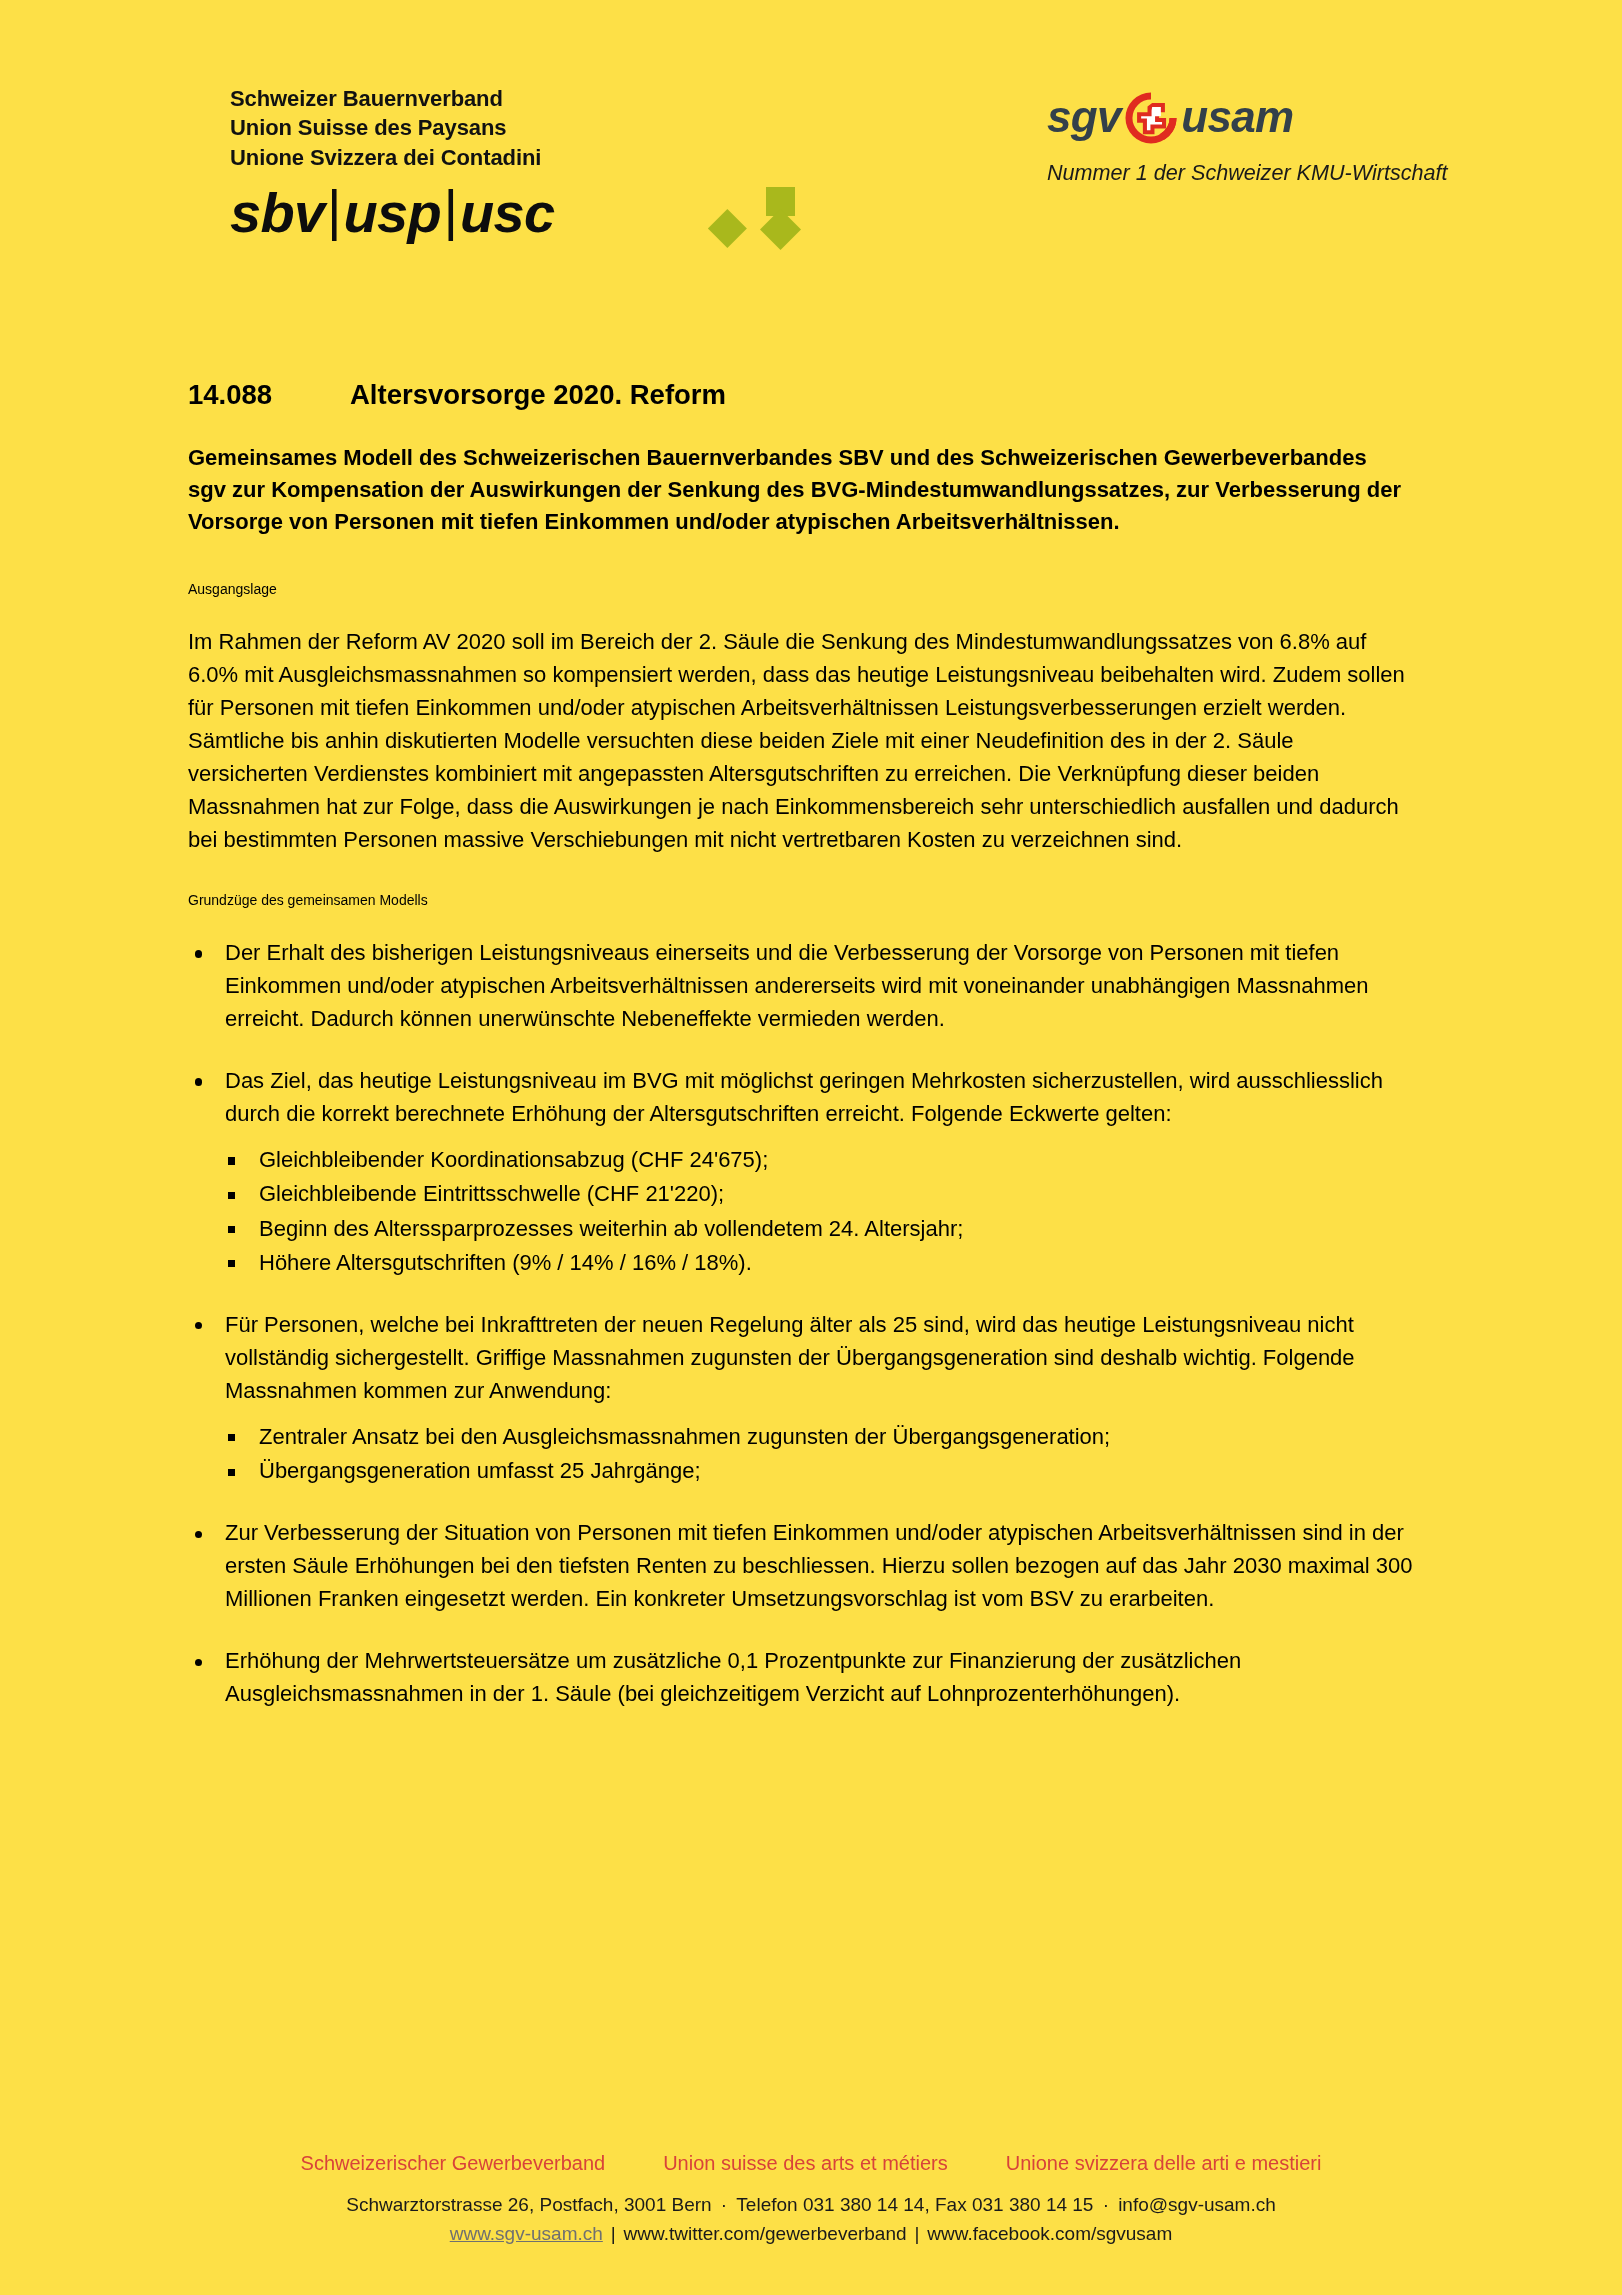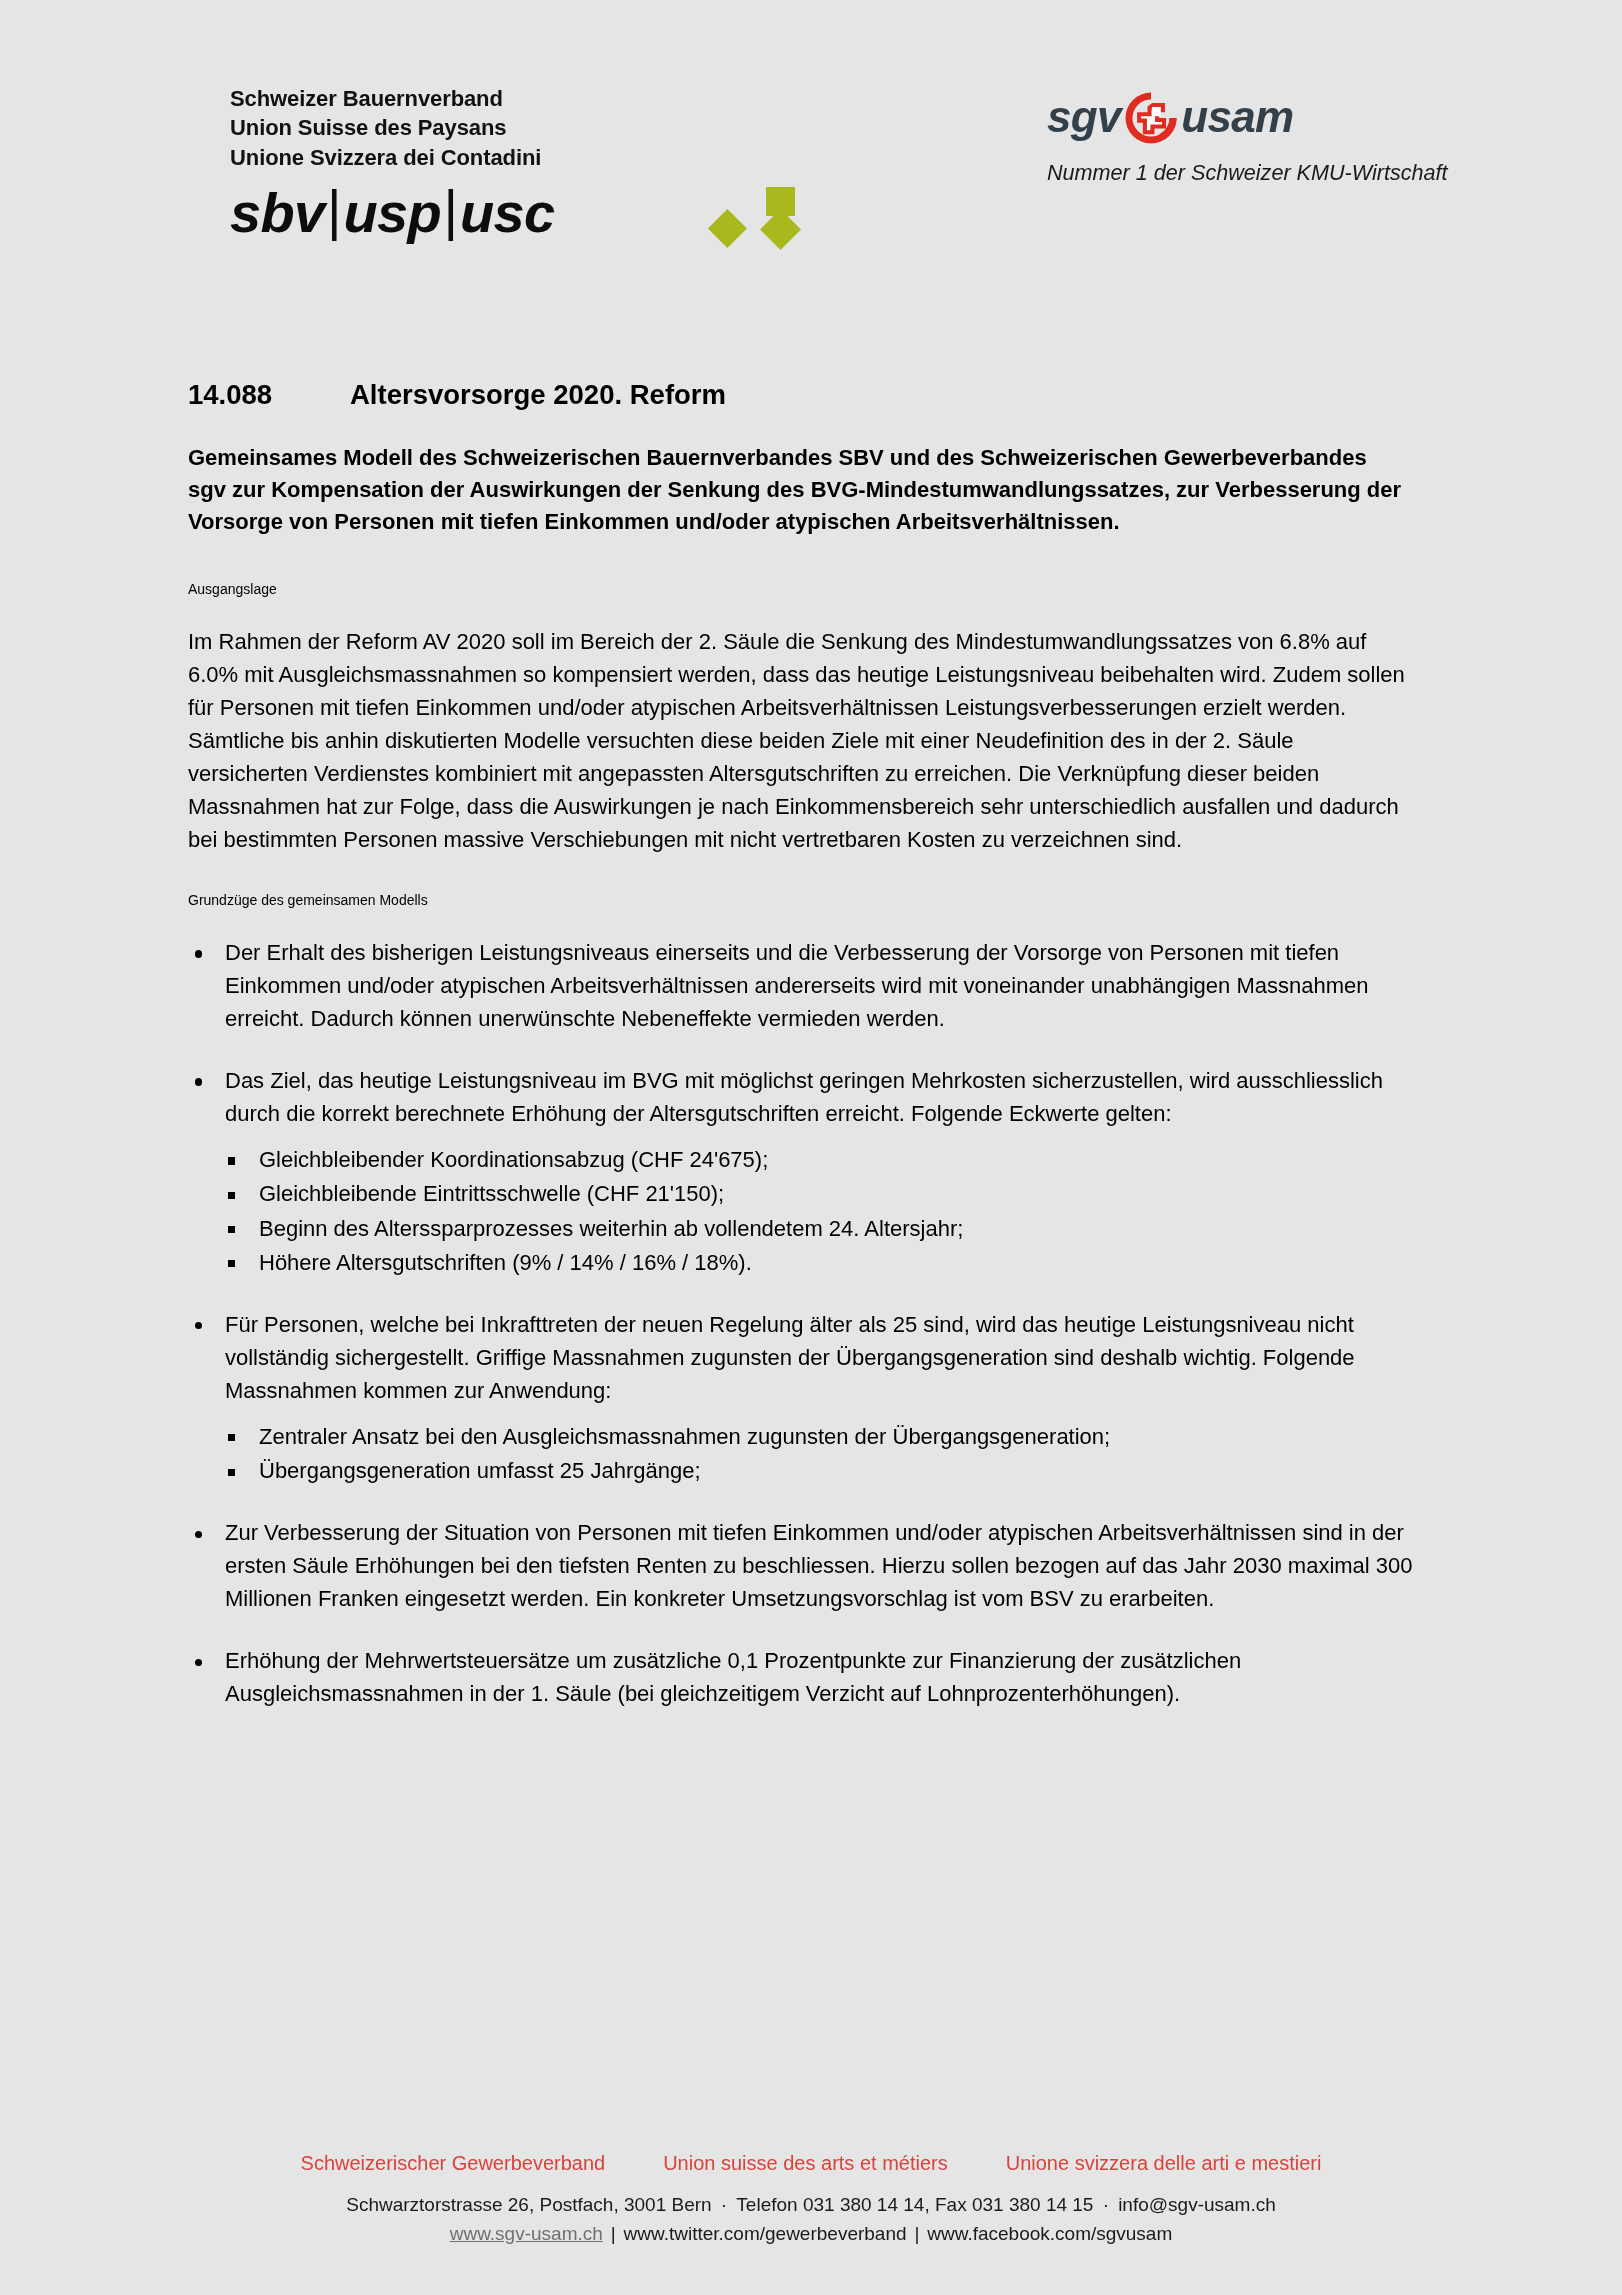--- a/index.html
+++ b/index.html
@@ -8,21 +8,21 @@
     background: #ffffff;
   }
   body {
     font-family: "Liberation Sans", sans-serif;
     color: #000000;
   }
   .page {
     position: relative;
     width: 1622px;
     height: 2295px;
-    background: #e5e5e5;
+    background: #fde047;
     overflow: hidden;
     box-sizing: border-box;
   }
 
   
   .header {
     position: absolute;
     top: 0;
     left: 0;
     width: 1622px;
@@ -299,21 +299,21 @@
     <ul class="bullets">
 
       <li>
         <span>Der Erhalt des bisherigen Leistungsniveaus einerseits und die Verbesserung der Vorsorge von Personen mit tiefen Einkommen und/oder atypischen Arbeitsverhältnissen andererseits wird mit voneinander unabhängigen Massnahmen erreicht. Dadurch können unerwünschte Nebeneffekte vermieden werden.</span>
       </li>
 
       <li>
         <span>Das Ziel, das heutige Leistungsniveau im BVG mit möglichst geringen Mehrkosten sicherzustellen, wird ausschliesslich durch die korrekt berechnete Erhöhung der Altersgutschriften erreicht. Folgende Eckwerte gelten:</span>
         <ul class="sub">
           <li><span>Gleichbleibender Koordinationsabzug (CHF 24'675);</span></li>
-          <li><span>Gleichbleibende Eintrittsschwelle (CHF 21'150);</span></li>
+          <li><span>Gleichbleibende Eintrittsschwelle (CHF 21'220);</span></li>
           <li><span>Beginn des Alterssparprozesses weiterhin ab vollendetem 24. Altersjahr;</span></li>
           <li><span>Höhere Altersgutschriften (9% / 14% / 16% / 18%).</span></li>
         </ul>
       </li>
 
       <li>
         <span>Für Personen, welche bei Inkrafttreten der neuen Regelung älter als 25 sind, wird das heutige Leistungsniveau nicht vollständig sichergestellt. Griffige Massnahmen zugunsten der Übergangsgeneration sind deshalb wichtig. Folgende Massnahmen kommen zur Anwendung:</span>
         <ul class="sub">
           <li><span>Zentraler Ansatz bei den Ausgleichsmassnahmen zugunsten der Übergangsgeneration;</span></li>
           <li><span>Übergangsgeneration umfasst 25 Jahrgänge;</span></li>

